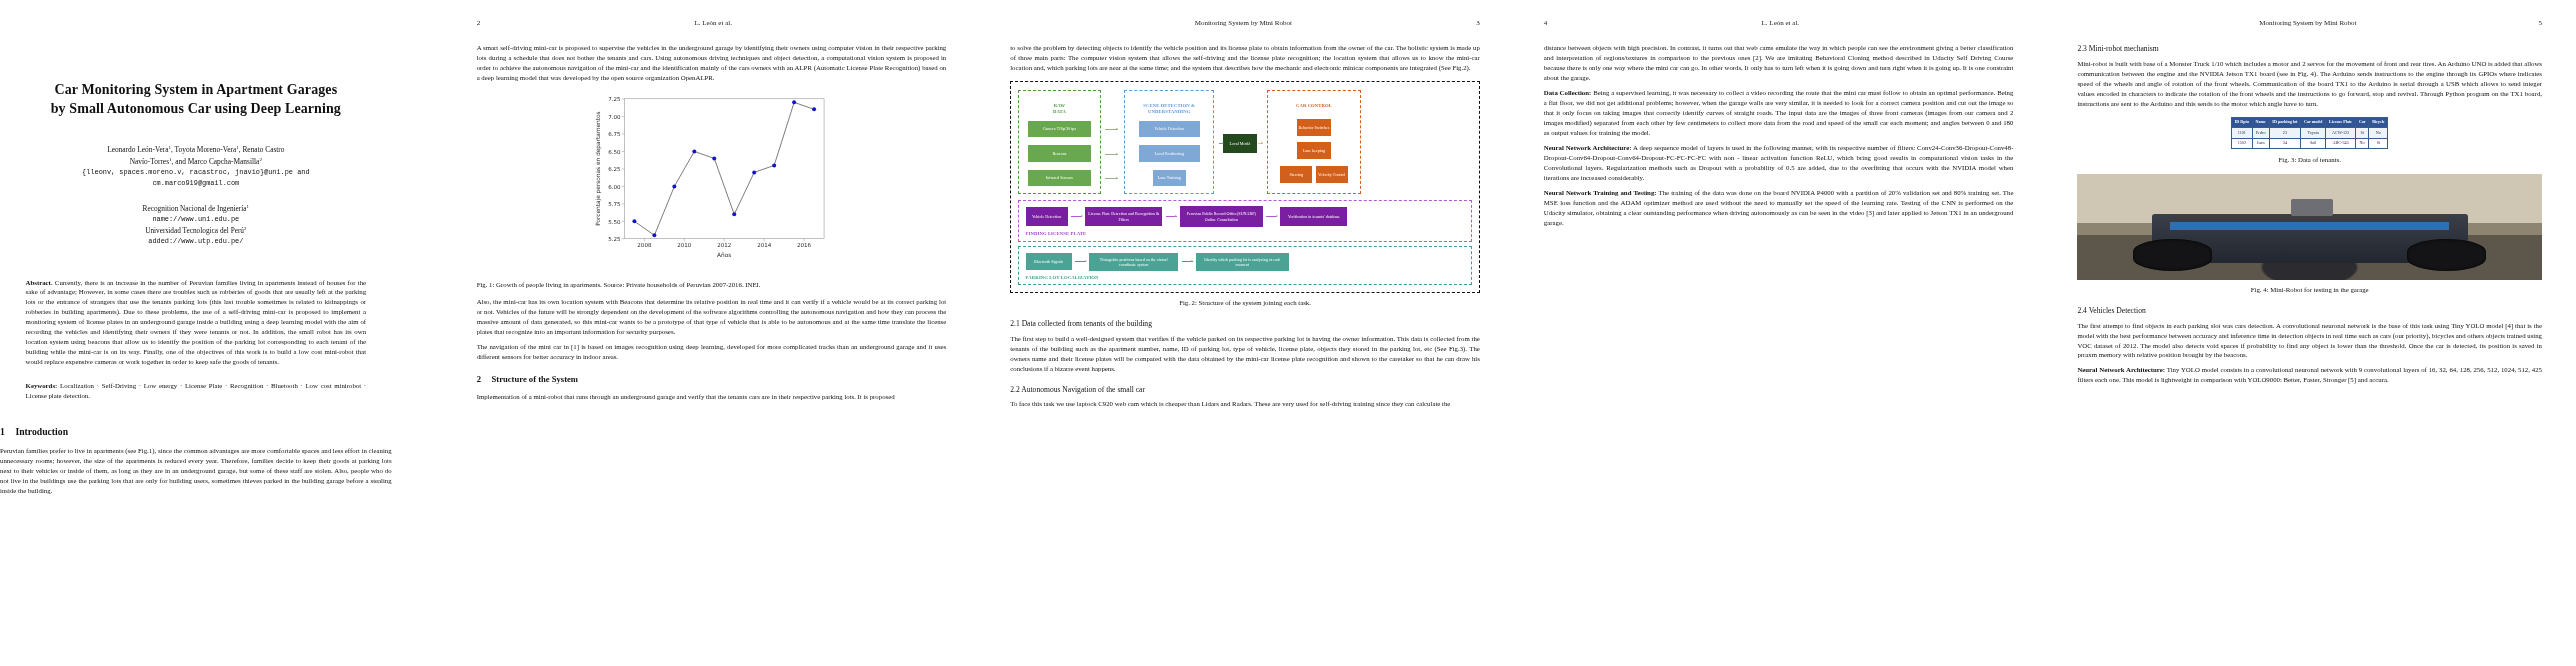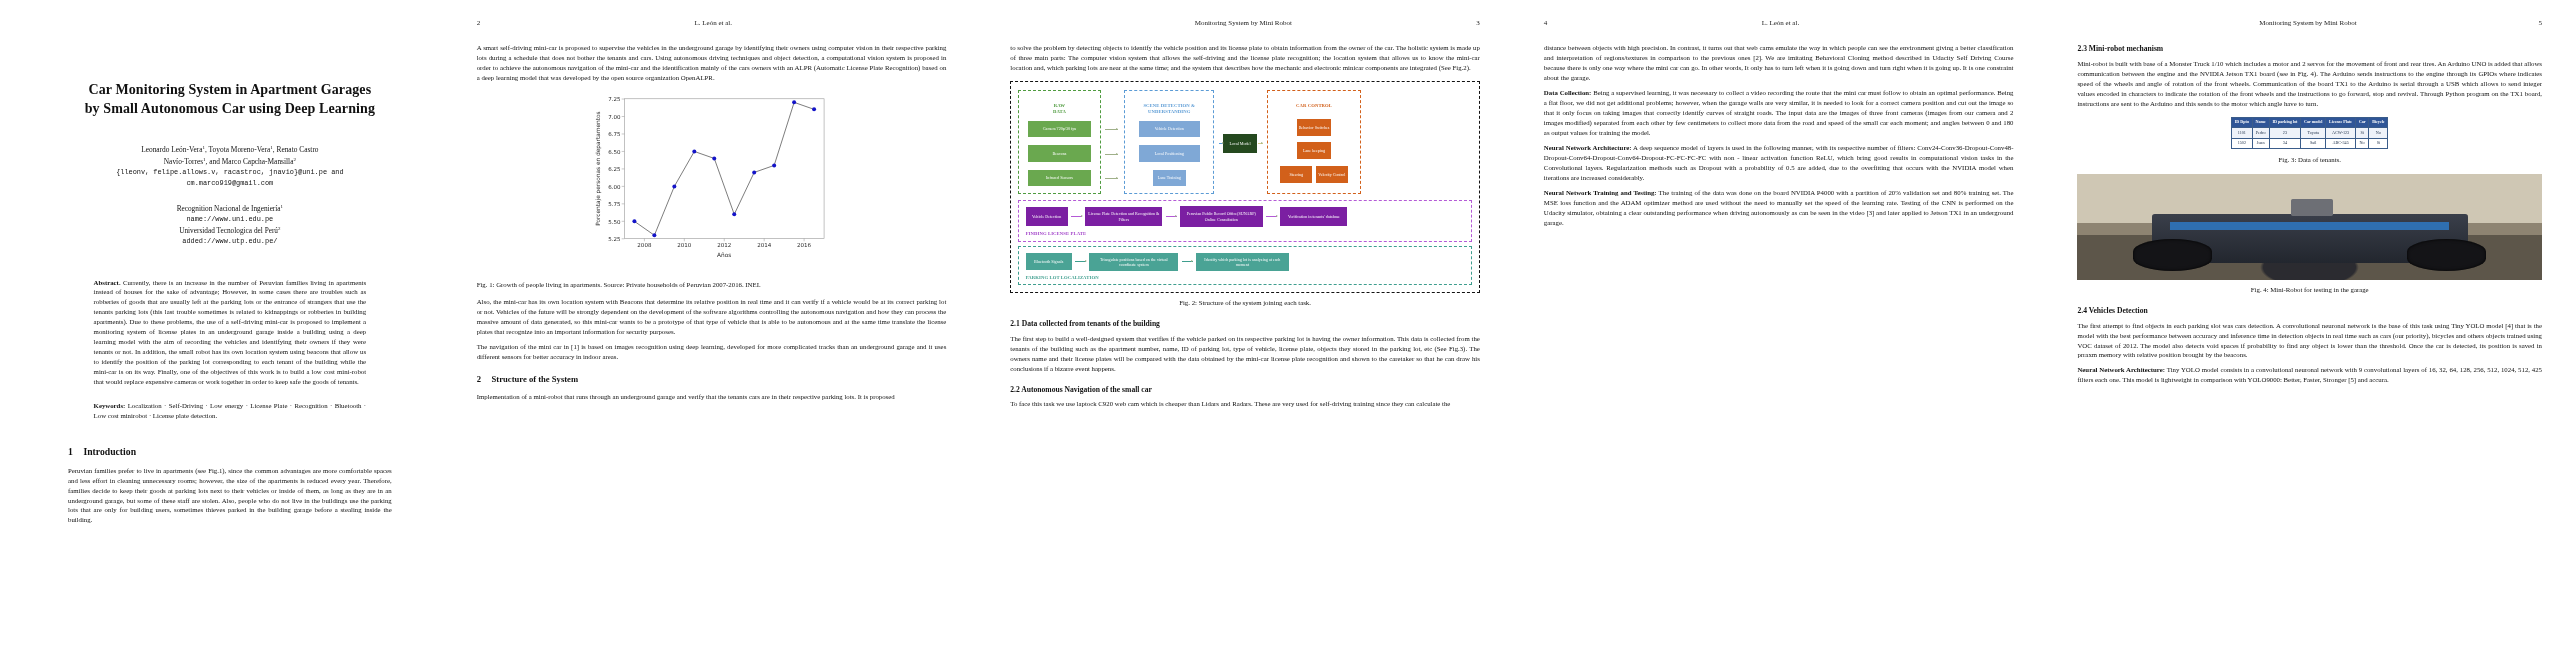--- a/index.html
+++ b/index.html
@@ -22,21 +22,21 @@
     white-space:nowrap;
   }
 
   
   .page {
     position:relative;
     height:667px;
     background:#fff;
     padding:19px 0 0 0;
   }
-  .page.p1 { width:445px; padding-left:68px; padding-right:53px; }
+  .page.p1 { width:445px; padding-right:53px; }
   .page.p2 { width:534px; padding-left:32px; padding-right:32px; }
   .page.p3 { width:534px; padding-left:32px; padding-right:32px; }
   .page.p4 { width:534px; padding-left:32px; padding-right:32px; }
   .page.p5 { width:531px; padding-left:32px; padding-right:34px; }
 
   .runhead {
     display:flex; justify-content:space-between;
     font-size:7px; color:#1a1a1a;
     margin-bottom:16.7px; height:7.8px;
   }
@@ -68,21 +68,21 @@
   .abstract b { font-weight:bold; }
   .keywords {
     margin:14.5px 25.6px 0 25.6px;
     font-size:6.8px; line-height:1.46; text-align:justify;
   }
   .h1 {
     font-size:9.7px; font-weight:bold; margin:24.5px 0 9px 0;
     display:flex; gap:10.6px;
   }
   .h2 {
-    font-size:7.6px; font-weight:bold; margin:10px 0 4.4px 0;
+    font-size:7.6px; font-weight:normal; margin:10px 0 4.4px 0;
   }
   .body-text {
     font-size:6.8px; line-height:1.47; text-align:justify; hyphens:auto;
   }
   .body-text p { margin:0 0 0 0; text-indent:0; }
 
   
   .col { font-size:6.8px; line-height:1.47; text-align:justify; hyphens:auto; }
   .col p { margin:0; }
   .col p + p { margin-top:5px; }
@@ -191,21 +191,21 @@
       <div>by Small Autonomous Car using Deep Learning</div>
     </div>
 
     <div class="authors">
       <div>
         <span>Leonardo León-Vera</span><sup>1</sup><span>, Toyota Moreno-Vera</span><sup>1</sup><span>, Renato Castro</span>
       </div>
       <div>
         <span>Navío-Torres</span><sup>1</sup><span>, and Marco Capcha-Mansilla</span><sup>2</sup>
       </div>
-      <div class="mono">{lleonv, felipe.allows.v, racastroc, jnavio}@uni.pe and</div>
+      <div class="mono">{lleonv, spaces.moreno.v, racastroc, jnavio}@uni.pe and</div>
       <div class="mono">cm.marco919@gmail.com</div>
     </div>
 
     <div class="affil">
       <div><span>Recognition Nacional de Ingeniería</span><sup>1</sup></div>
       <div class="mono">name://www.uni.edu.pe</div>
       <div><span>Universidad Tecnologica del Perú</span><sup>2</sup></div>
       <div class="mono">added://www.utp.edu.pe/</div>
     </div>
 

